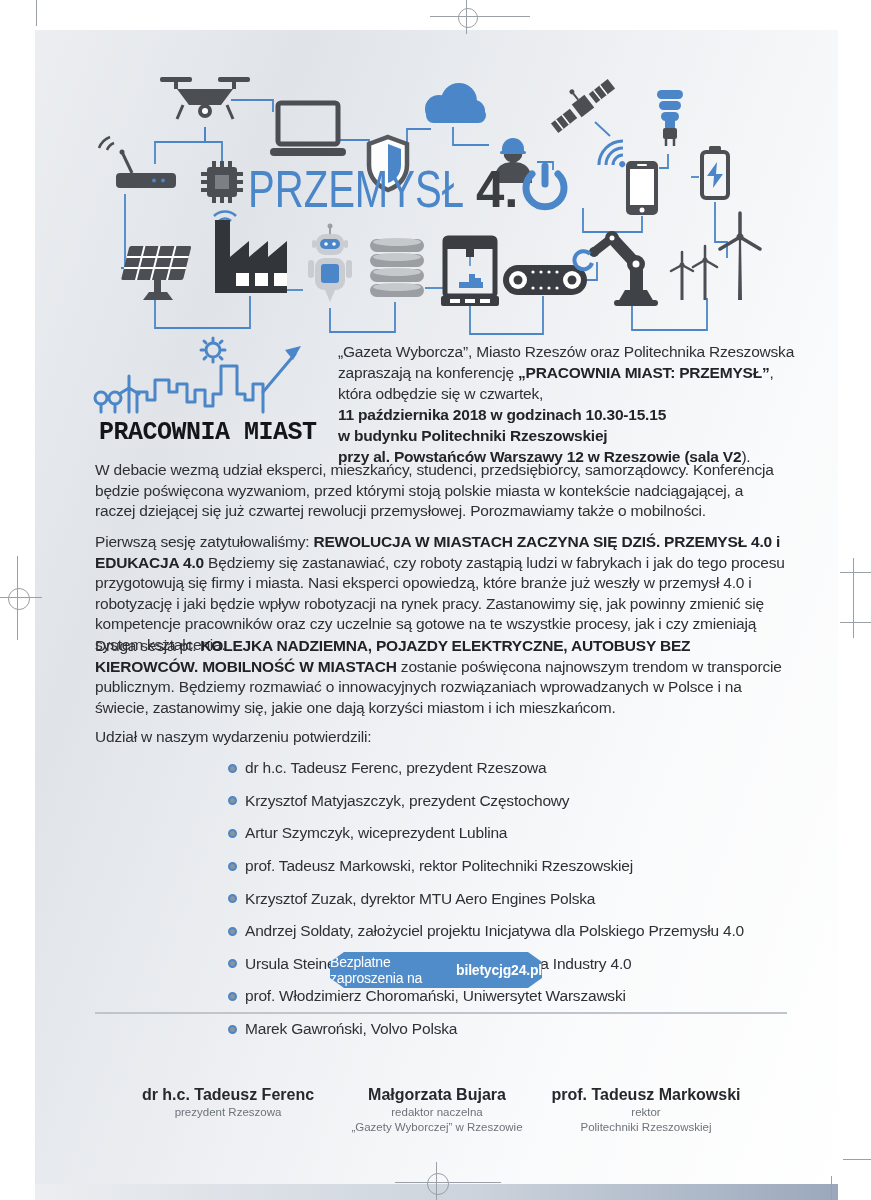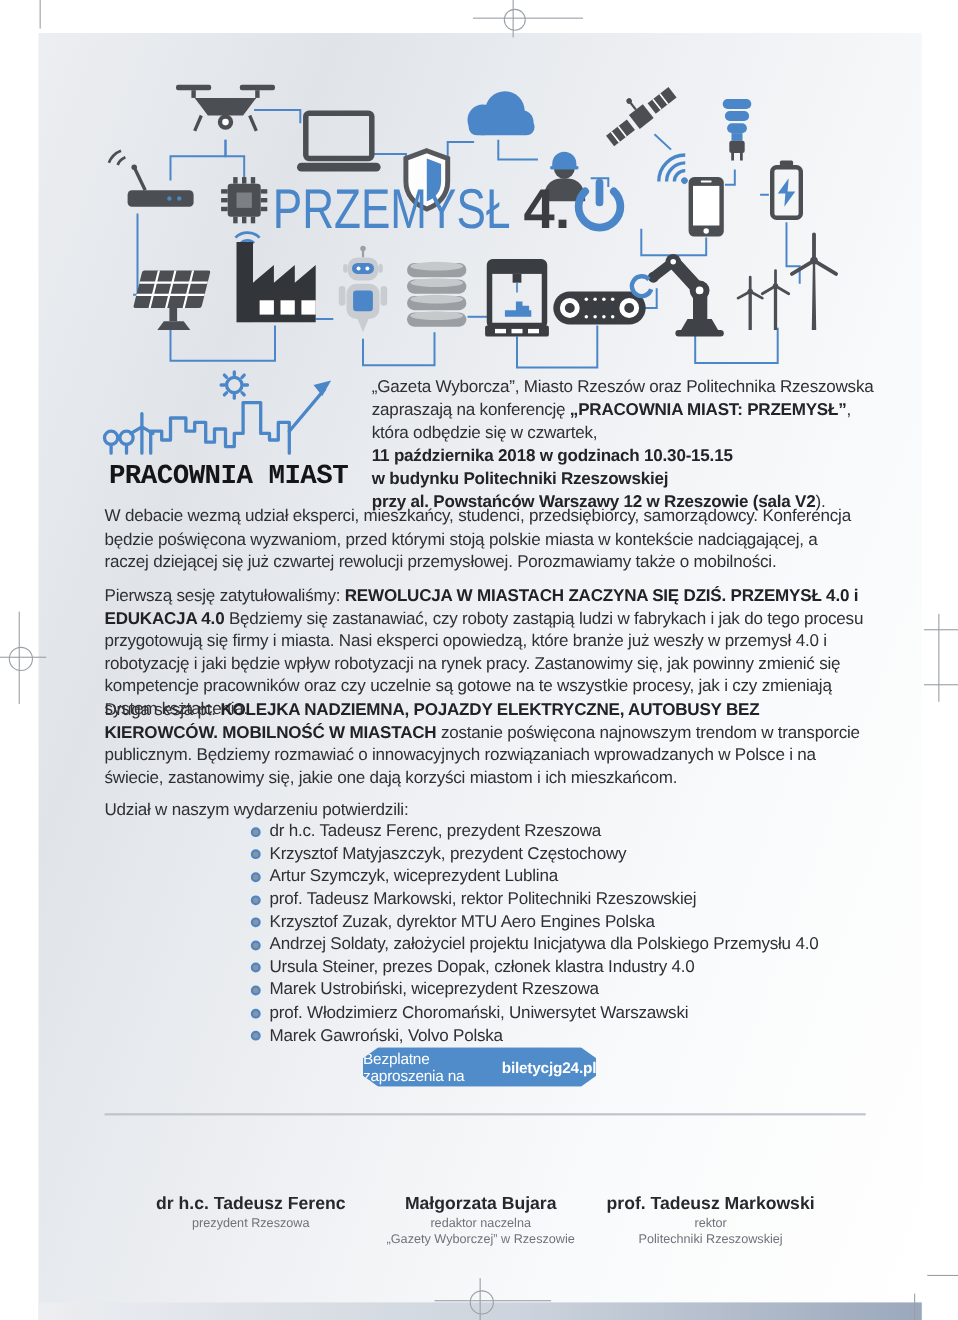--- a/index.html
+++ b/index.html
@@ -24,21 +24,21 @@
   .logo-text{position:absolute;left:64px;top:388px;font-size:25px;font-weight:700;color:#141518;letter-spacing:-0.5px;white-space:nowrap;font-family:Liberation Mono, monospace;}
 
   .intro{position:absolute;left:303px;top:311px;width:480px;font-size:15.5px;line-height:21px;color:#2e3033;letter-spacing:-0.2px;}
   .intro p{margin:0;white-space:nowrap;}
   .bld{font-weight:700;color:#222428;}
 
   .bodytxt{position:absolute;left:60px;width:692px;margin:0;font-size:15.5px;line-height:20.5px;color:#2e3033;letter-spacing:-0.2px;}
   .bodytxt b{font-weight:700;color:#202226;}
 
   .sp-list{position:absolute;left:60px;top:716px;width:692px;}
-  .sp-row{display:flex;align-items:center;height:20.6px;padding-left:133px;font-size:15.5px;color:#2e3033;letter-spacing:-0.2px;}
+  .sp-row{display:flex;align-items:center;height:20.6px;padding-left:133px;font-size:15.5px;color:#2e3033;letter-spacing:-0.2px;margin-top:12px;}
   .bullet{width:5px;height:5px;border:2.5px solid #4a86c8;background:#8d939b;border-radius:50%;margin-right:8px;flex:none;}
 
   .ribbon-line{position:absolute;left:60px;top:982px;width:692px;height:2px;background:#bfc5cc;}
   .ribbon{position:absolute;left:295px;top:922px;width:212px;height:36px;background:#4f8cc9;color:#ffffff;
           display:flex;align-items:center;justify-content:center;font-size:14px;letter-spacing:-0.2px;
           clip-path:polygon(14px 0,198px 0,212px 10px,212px 26px,198px 36px,14px 36px,0 26px,0 10px);}
   .ribbon b{font-weight:700;color:#ffffff;margin-left:4px;}
 
   .sig{position:absolute;top:1057px;width:220px;text-align:center;font-size:11.5px;line-height:15px;color:#6e737a;}
   .sig .nm{font-size:16px;font-weight:700;color:#26282c;margin-bottom:3px;line-height:15px;}
@@ -343,24 +343,20 @@
       <div class="sp-row">
           <span class="bullet"></span>
           <span>Andrzej Soldaty, założyciel projektu Inicjatywa dla Polskiego Przemysłu 4.0</span>
         </div>
       <div class="sp-row">
           <span class="bullet"></span>
           <span>Ursula Steiner, prezes Dopak, członek klastra Industry 4.0</span>
         </div>
       <div class="sp-row">
           <span class="bullet"></span>
-          <span>Marek Ustrobiński, wiceprezydent Rzeszowa</span>
-        </div>
-      <div class="sp-row">
-          <span class="bullet"></span>
           <span>prof. Włodzimierz Choromański, Uniwersytet Warszawski</span>
         </div>
       <div class="sp-row">
           <span class="bullet"></span>
           <span>Marek Gawroński, Volvo Polska</span>
         </div>
     </div>
 
     <div class="ribbon-line"></div>
     <div class="ribbon">

